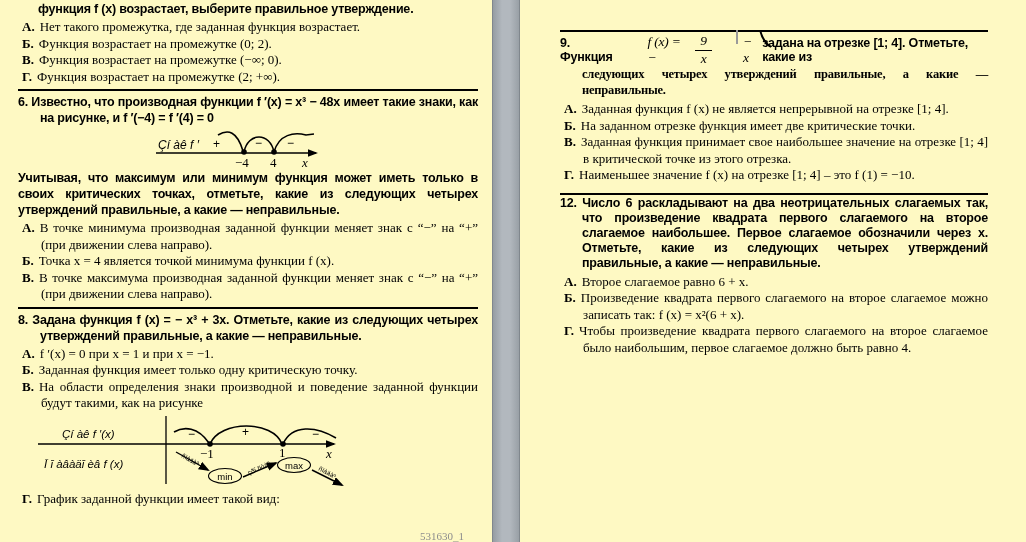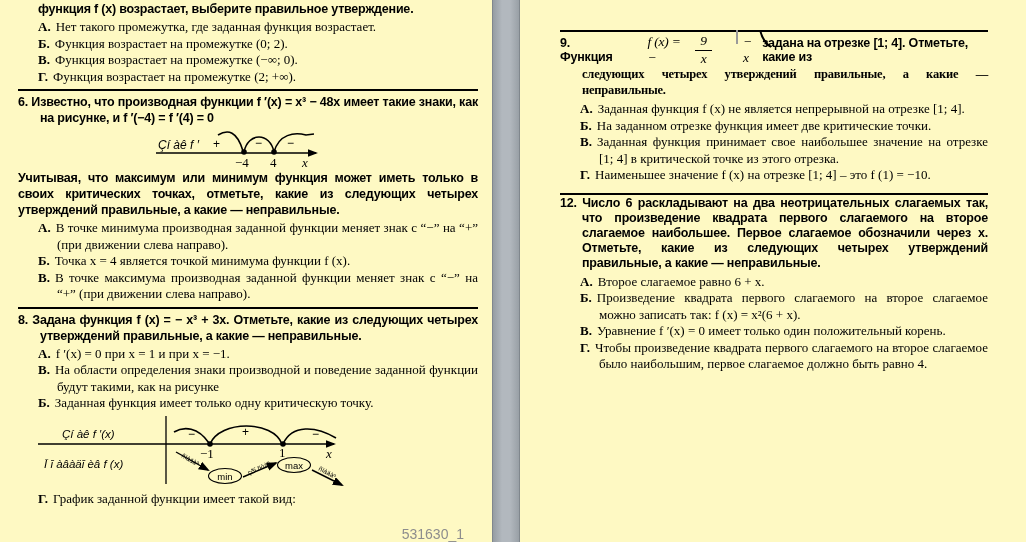--- a/index.html
+++ b/index.html
@@ -21,41 +21,41 @@
   .content-r{padding:0 38px 0 40px;}
 
   .stmt{
     font-family:"Liberation Sans",sans-serif;font-weight:bold;
     font-size:12.5px;line-height:16px;text-align:justify;letter-spacing:-0.2px;
   }
   .hang{padding-left:22px;text-indent:-22px;}
   .ml20{margin-left:20px;}
   .opt{
     font-size:13px;line-height:16.5px;text-align:justify;
-    margin-left:20px;padding-left:19px;text-indent:-19px;
+    margin-left:4px;padding-left:19px;text-indent:-19px;
   }
   .let{font-weight:bold;padding-right:5px;}
   .rule{border-top:2px solid #000;height:0;}
 
   .fline{
     display:flex;align-items:center;height:30px;margin-top:3px;
     font-family:"Liberation Sans",sans-serif;font-weight:bold;font-size:12.5px;letter-spacing:-0.2px;justify-content:flex-end;
   }
   .fline>span{margin-right:4px;}
   .math{font-family:"Liberation Serif",serif;font-style:italic;font-weight:normal;font-size:13.5px;margin-left:27px;}
   .frac{display:inline-block;text-align:center;vertical-align:middle;margin:0 5px;
         font-family:"Liberation Serif",serif;font-style:italic;font-size:13.5px;font-weight:normal;}
   .fnum{display:block;border-bottom:1.3px solid #000;padding:0 5px 1px;}
   .fden{display:block;}
   .p9line2{padding-left:22px;margin-top:1px;font-family:Liberation Serif, serif;}
   .p12stmt{line-height:15px;margin-top:1px;}
 
   .footer{
-    position:absolute;bottom:1px;font-size:14px;color:#8d8d8d;
-    font-family:Liberation Sans, sans-serif;
+    position:absolute;bottom:1px;font-size:11px;color:#8d8d8d;
+    font-family:Liberation Serif, serif;
   }
   .footer-l{right:28px;}
 
   svg text{font-family:"Liberation Sans",sans-serif;}
   .fig{display:block;}
   .serifT{font-family:"Liberation Serif",serif;}
   .frag{position:absolute;left:210px;top:0;}
   .mt2{margin-top:2px;} .mt3{margin-top:3px;} .mt4{margin-top:4px;} .mt9{margin-top:9px;}
 </style>
 </head>
@@ -108,22 +108,22 @@
       <div class="opt"><span class="let">Б.</span><span>Точка x = 4 является точкой минимума функции f (x).</span></div>
       <div class="opt"><span class="let">В.</span><span>В точке максимума производная заданной функции меняет знак с “−” на “+” (при движении слева направо).</span></div>
     </div>
 
     <div class="rule mt4"></div>
 
     <div class="stmt hang mt3">8. Задана функция f (x) = − x³ + 3x. Отметьте, какие из следующих четырех утверждений правильные, а какие — неправильные.</div>
 
     <div class="mt2">
       <div class="opt"><span class="let">А.</span><span>f ′(x) = 0 при x = 1 и при x = −1.</span></div>
+      <div class="opt"><span class="let">Б.</span><span>Заданная функция имеет только одну критическую точку.</span></div>
       <div class="opt"><span class="let">В.</span><span>На области определения знаки производной и поведение заданной функции будут такими, как на рисунке</span></div>
-      <div class="opt"><span class="let">Б.</span><span>Заданная функция имеет только одну критическую точку.</span></div>
     </div>
 
     <svg class="fig" width="312" height="74" style="margin:2px 0 0 20px">
       <line x1="128" y1="2" x2="128" y2="70" stroke="#000" stroke-width="1.3"></line>
       <text x="24" y="24" font-size="11.5" font-style="italic">Çí àê f ′(x)</text>
       <text x="6" y="54" font-size="11.5" font-style="italic">Ī ī àâàäī èâ f (x)</text>
       <line x1="0" y1="30" x2="296" y2="30" stroke="#000" stroke-width="1.3" marker-end="url(#ah)"></line>
       <path d="M136,18 C146,12 160,13 171,29" fill="none" stroke="#000" stroke-width="1.6"></path>
       <path d="M172,30 C182,6 235,6 244,30" fill="none" stroke="#000" stroke-width="1.6"></path>
       <path d="M245,30 C254,10 278,12 298,24" fill="none" stroke="#000" stroke-width="1.6"></path>
@@ -184,18 +184,17 @@
       <div class="opt"><span class="let">Г.</span><span>Наименьшее значение f (x) на отрезке [1; 4] – это f (1) = −10.</span></div>
     </div>
 
     <div class="rule mt9"></div>
 
     <div class="stmt hang p12stmt">12. Число 6 раскладывают на два неотрицательных  слагаемых так, что произведение квадрата первого слагаемого на второе слагаемое наибольшее. Первое слагаемое обозначили через x. Отметьте, какие из следующих четырех утверждений правильные, а какие — неправильные.</div>
 
     <div class="mt3">
       <div class="opt"><span class="let">А.</span><span>Второе слагаемое равно 6 + x.</span></div>
       <div class="opt"><span class="let">Б.</span><span>Произведение квадрата первого слагаемого на второе слагаемое можно записать так: f (x) = x²(6 + x).</span></div>
-      <div class="opt"><span class="let">В.</span><span>Уравнение f ′(x) = 0 имеет только один положительный корень.</span></div>
       <div class="opt"><span class="let">Г.</span><span>Чтобы произведение квадрата первого слагаемого на второе слагаемое было наибольшим, первое слагаемое должно быть равно 4.</span></div>
     </div>
 
   </div>
 </div>
 
 </body></html>

